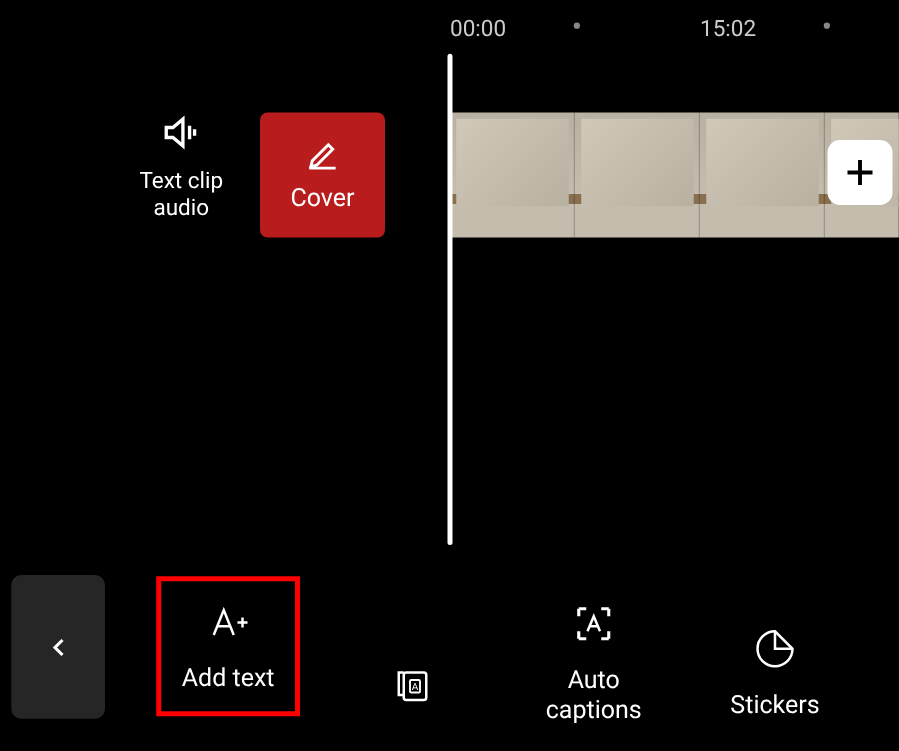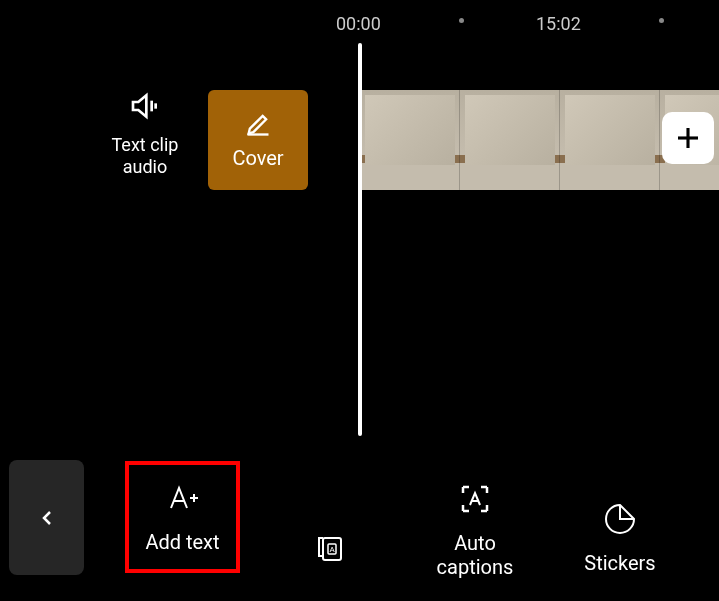--- a/index.html
+++ b/index.html
@@ -22,20 +22,21 @@
       left: 0;
       right: 0;
       height: 30px;
       display: flex;
       align-items: center;
     }
     .ruler-time {
       position: absolute;
       font-size: 18px;
       color: #ccc;
+      margin-left: 24px;
     }
     .ruler-dot {
       position: absolute;
       width: 5px;
       height: 5px;
       background: #888;
       border-radius: 50%;
     }
     .controls-row {
       position: absolute;
@@ -64,21 +65,21 @@
       color: #fff;
       text-align: center;
       line-height: 1.2;
     }
     .cover-button {
       position: absolute;
       left: 208px;
       top: 0;
       width: 100px;
       height: 100px;
-      background: #a16207;
+      background: #b91c1c;
       border-radius: 6px;
       display: flex;
       flex-direction: column;
       align-items: center;
       justify-content: center;
     }
     .cover-icon {
       width: 28px;
       height: 28px;
       margin-bottom: 8px;

